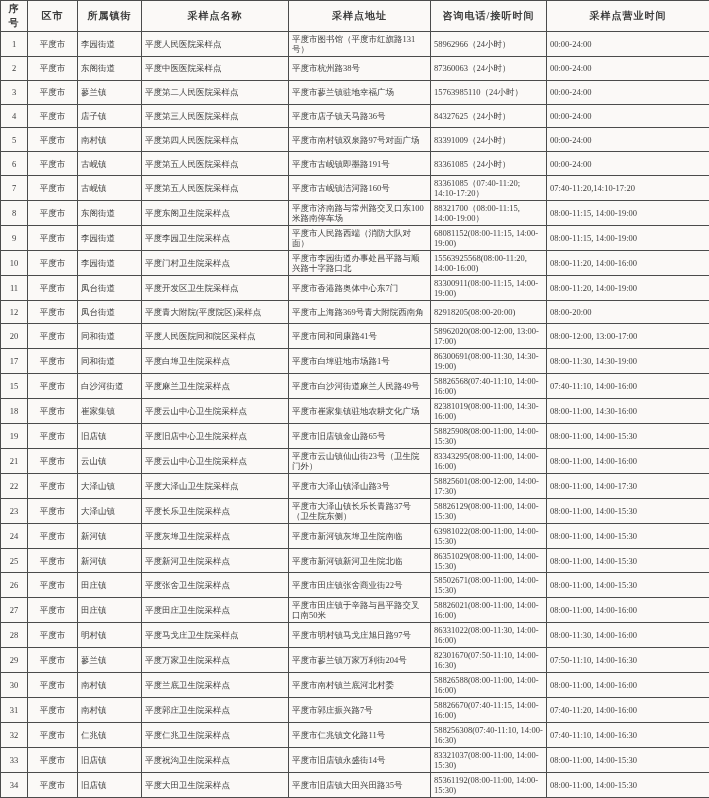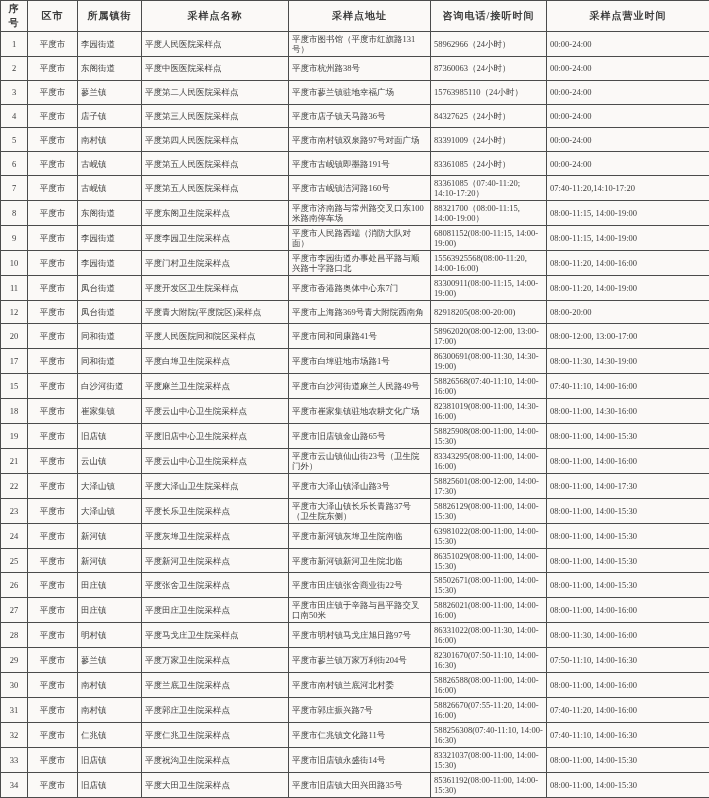--- a/index.html
+++ b/index.html
@@ -315,21 +315,21 @@
           <td class="col-4">平度市南村镇兰底河北村委</td>
           <td class="col-5">58826588(08:00-11:00, 14:00-16:00)</td>
           <td class="col-6">08:00-11:00, 14:00-16:00</td>
         </tr>
         <tr>
           <td class="col-0">31</td>
           <td class="col-1">平度市</td>
           <td class="col-2">南村镇</td>
           <td class="col-3">平度郭庄卫生院采样点</td>
           <td class="col-4">平度市郭庄振兴路7号</td>
-          <td class="col-5">58826670(07:55-11:20, 14:00-16:00)</td>
+          <td class="col-5">58826670(07:40-11:15, 14:00-16:00)</td>
           <td class="col-6">07:40-11:20, 14:00-16:00</td>
         </tr>
         <tr>
           <td class="col-0">32</td>
           <td class="col-1">平度市</td>
           <td class="col-2">仁兆镇</td>
           <td class="col-3">平度仁兆卫生院采样点</td>
           <td class="col-4">平度市仁兆镇文化路11号</td>
           <td class="col-5">588256308(07:40-11:10, 14:00-16:30)</td>
           <td class="col-6">07:40-11:10, 14:00-16:30</td>

